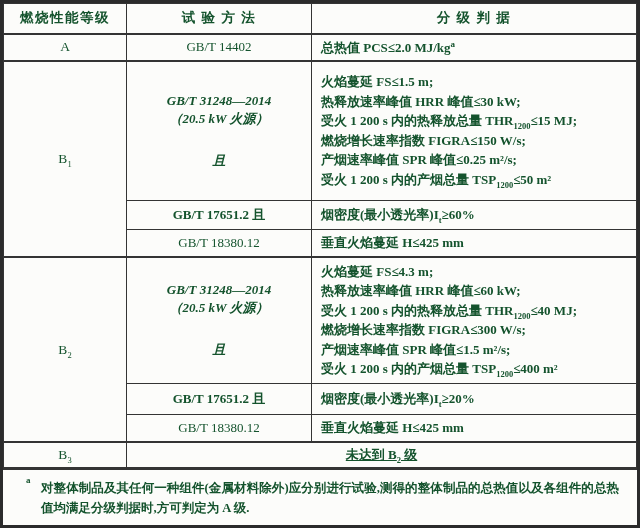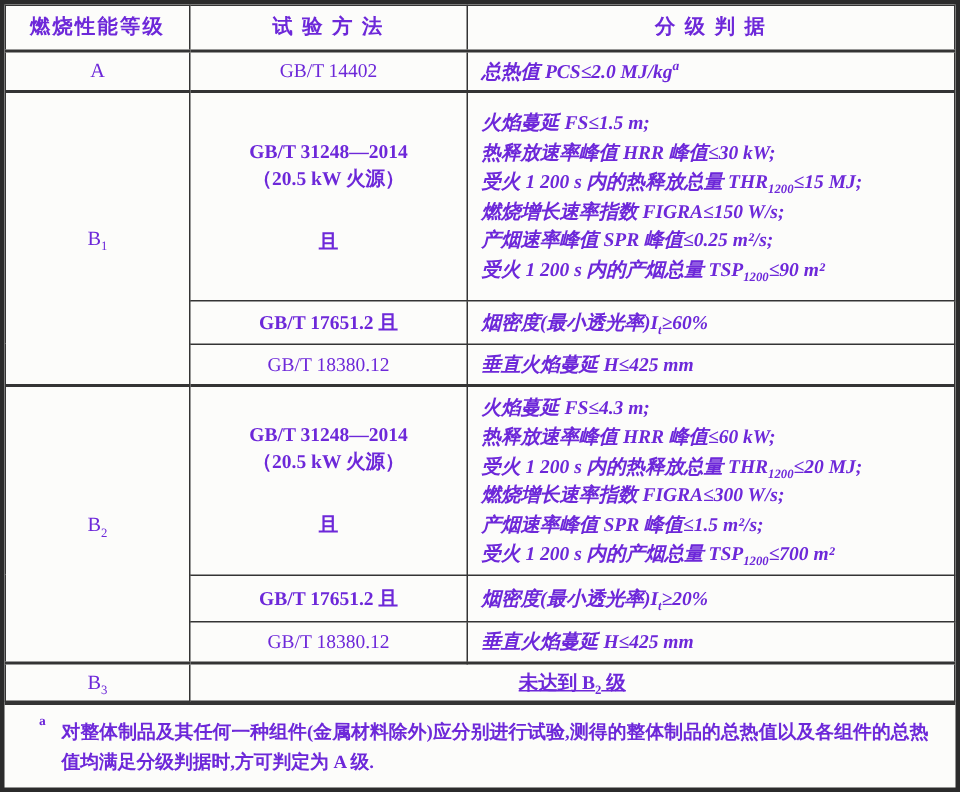--- a/index.html
+++ b/index.html
@@ -3,41 +3,41 @@
 <meta charset="utf-8">
 <style>
   html,body{margin:0;padding:0;background:#e9e9e7;}
   .page{
     width:640px;height:528px;box-sizing:border-box;
     background:#fcfcfa;
     border:3px solid #2b2b2b;
     outline:1px solid #9a9a98;
     display:flex;flex-direction:column;
     font-family:"Liberation Serif","DejaVu Serif",serif;
-    color:#6d28d9;
+    color:#14532d;
     overflow:hidden;
   }
   table{border-collapse:collapse;table-layout:fixed;width:100%;}
   td,th{border:1px solid #343434;padding:0;vertical-align:middle;overflow:hidden;}
   tr.sec td, tr.sec th{border-top-width:2px;}
   th{font-size:13.5px;font-weight:700;letter-spacing:1.5px;text-align:center;}
   .r-header{height:30px;}
   .r-a{height:26px;}
   .r-b1main{height:139px;}
   .r-sub1{height:29px;}
   .r-sub2{height:28px;margin-left:45px;}
   .r-b2main{height:126px;}
   .r-b2sub1{height:31px;}
   .r-b3{height:25px;}
   .cell-grade{text-align:center;font-size:13.5px;}
   .cell-method{text-align:center;font-size:13px;white-space:nowrap;}
   .cell-criteria{text-align:left;padding:3px 4px 3px 9px;font-size:13px;}
-  .criteria-line{line-height:19.5px;white-space:nowrap;font-weight:600;font-style:italic;}
+  .criteria-line{line-height:19.5px;white-space:nowrap;font-weight:600;}
   .cn{font-weight:600;}
-  .method-main div{line-height:18px;}
+  .method-main div{line-height:18px;font-style:italic;}
   .method-and{margin-top:24px;font-weight:600;}
   .cell-b3{text-align:center;font-size:13px;text-decoration:underline;}
   sub{font-size:8.5px;line-height:0;}
   sup{font-size:9px;line-height:0;}
   .footnote{
     flex:1;border-top:2px solid #343434;
     font-size:12.5px;line-height:20px;font-weight:600;
     position:relative;padding:8px 18px 0 38px;
     text-align:justify;
   }
@@ -75,21 +75,21 @@
         <div class="cn">GB/T 31248—2014</div>
         <div class="cn">（20.5 kW 火源）</div>
         <div class="method-and">且</div>
       </td>
       <td class="cell-criteria">
         <div class="criteria-line"><span>火焰蔓延 FS≤1.5 m;</span><sub></sub><span></span></div>
         <div class="criteria-line"><span>热释放速率峰值 HRR 峰值≤30 kW;</span><sub></sub><span></span></div>
         <div class="criteria-line"><span>受火 1 200 s 内的热释放总量 THR</span><sub>1200</sub><span>≤15 MJ;</span></div>
         <div class="criteria-line"><span>燃烧增长速率指数 FIGRA≤150 W/s;</span><sub></sub><span></span></div>
         <div class="criteria-line"><span>产烟速率峰值 SPR 峰值≤0.25 m²/s;</span><sub></sub><span></span></div>
-        <div class="criteria-line"><span>受火 1 200 s 内的产烟总量 TSP</span><sub>1200</sub><span>≤90 m²</span></div>
+        <div class="criteria-line"><span>受火 1 200 s 内的产烟总量 TSP</span><sub>1200</sub><span>≤50 m²</span></div>
       </td>
     </tr>
 
     <tr class="r-sub1">
       <td class="cell-method cn">GB/T 17651.2 且</td>
       <td class="cell-criteria">
         <span class="criteria-line"><span>烟密度(最小透光率)I</span><sub>t</sub><span>≥60%</span></span>
       </td>
     </tr>
 
@@ -103,24 +103,24 @@
     <tr class="r-b2main sec">
       <td class="cell-grade" rowspan="3"><span>B</span><sub>2</sub></td>
       <td class="cell-method method-main">
         <div class="cn">GB/T 31248—2014</div>
         <div class="cn">（20.5 kW 火源）</div>
         <div class="method-and">且</div>
       </td>
       <td class="cell-criteria">
         <div class="criteria-line"><span>火焰蔓延 FS≤4.3 m;</span><sub></sub><span></span></div>
         <div class="criteria-line"><span>热释放速率峰值 HRR 峰值≤60 kW;</span><sub></sub><span></span></div>
-        <div class="criteria-line"><span>受火 1 200 s 内的热释放总量 THR</span><sub>1200</sub><span>≤20 MJ;</span></div>
+        <div class="criteria-line"><span>受火 1 200 s 内的热释放总量 THR</span><sub>1200</sub><span>≤40 MJ;</span></div>
         <div class="criteria-line"><span>燃烧增长速率指数 FIGRA≤300 W/s;</span><sub></sub><span></span></div>
         <div class="criteria-line"><span>产烟速率峰值 SPR 峰值≤1.5 m²/s;</span><sub></sub><span></span></div>
-        <div class="criteria-line"><span>受火 1 200 s 内的产烟总量 TSP</span><sub>1200</sub><span>≤700 m²</span></div>
+        <div class="criteria-line"><span>受火 1 200 s 内的产烟总量 TSP</span><sub>1200</sub><span>≤400 m²</span></div>
       </td>
     </tr>
 
     <tr class="r-b2sub1">
       <td class="cell-method cn">GB/T 17651.2 且</td>
       <td class="cell-criteria">
         <span class="criteria-line"><span>烟密度(最小透光率)I</span><sub>t</sub><span>≥20%</span></span>
       </td>
     </tr>
 

